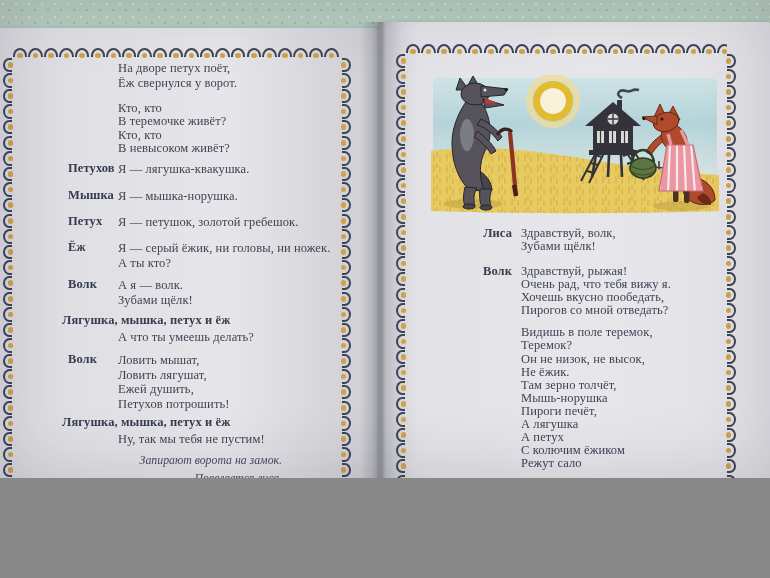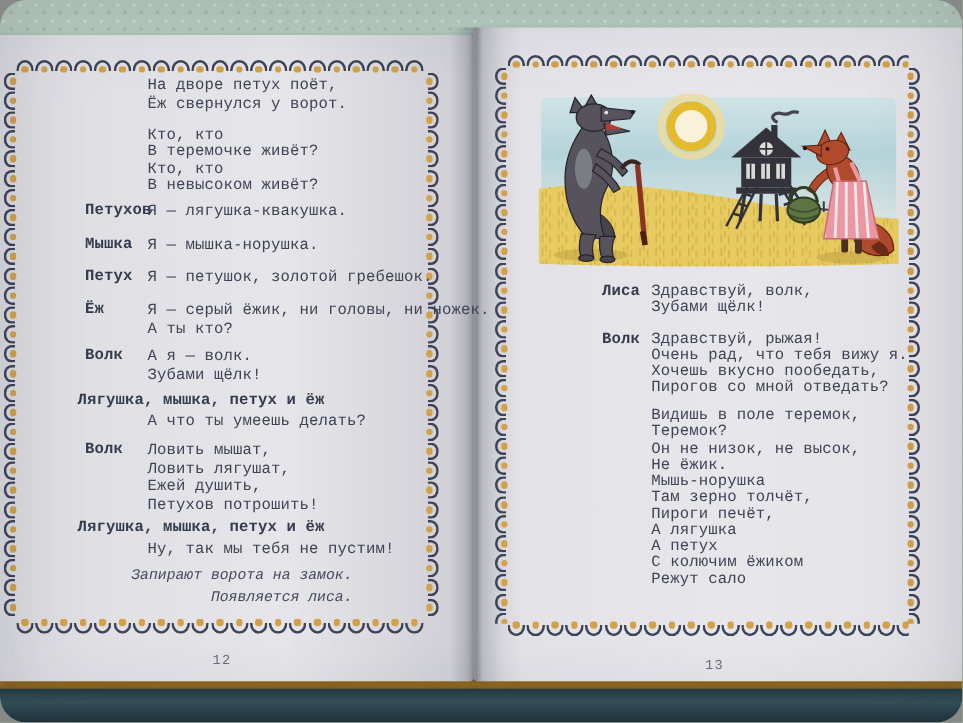--- a/index.html
+++ b/index.html
@@ -1,25 +1,24 @@
 <!DOCTYPE html>
 <html style="--border_navy: #3d4458; --dot_gold: #d2a14a; --ink: #3e4454; --table_mint: #b7cdbf; --cover_teal: #35525b; --page_edge_gold: #a87a20;"><head>
 <meta charset="utf-8">
 <style>
   html,body{margin:0;padding:0;background:#888;}
   #photo{
-    position:relative;width:770px;height:578px;overflow:hidden;
+    position:relative;width:770px;height:478px;overflow:hidden;
     background:
       radial-gradient(circle at 3px 4px, rgba(255,255,255,.35) 1px, transparent 1.6px),
       radial-gradient(circle at 9px 10px, rgba(90,120,100,.25) 1px, transparent 1.6px),
       var(--table_mint,#b7cdbf);
     background-size:13px 13px,13px 13px,auto;
-    font-family:Liberation Mono, monospace;
+    font-family:Liberation Serif, serif;
     color:var(--ink,#3e4454);
-    border-radius:21px;
   }
   #photo::after{content:"";position:absolute;inset:0;pointer-events:none;
     box-shadow:inset 0 0 70px rgba(40,40,60,.18);}
   
   .edge-gold{position:absolute;left:0;right:0;top:540px;height:14px;
     background:linear-gradient(180deg,#c18d2a,var(--page_edge_gold,#a87a20) 55%,#6e4f12);}
   .cover-band{position:absolute;left:0;right:0;top:551px;height:27px;
     background:linear-gradient(180deg,#233d44,var(--cover_teal,#35525b) 40%,#1d343b);}
   .page{position:absolute;background:linear-gradient(180deg,#d6d6db 0%,#e4e4e8 18%,#e6e6ea 70%,#d8d8dd 96%);
     box-shadow:0 3px 6px rgba(30,30,40,.35);}
@@ -501,22 +500,22 @@
         <div>Здравствуй, рыжая!</div>
         <div>Очень рад, что тебя вижу я.</div>
         <div>Хочешь вкусно пообедать,</div>
         <div>Пирогов со мной отведать?</div>
       </div>
       <div class="stanza2">
         <div>Видишь в поле теремок,</div>
         <div>Теремок?</div>
         <div>Он не низок, не высок,</div>
         <div>Не ёжик.</div>
+        <div>Там зерно толчёт,</div>
         <div>Мышь-норушка</div>
-        <div>Там зерно толчёт,</div>
         <div>Пироги печёт,</div>
         <div>А лягушка</div>
         <div>А петух</div>
         <div>С колючим ёжиком</div>
         <div>Режут сало</div>
       </div>
     </div>
   </div>
 
   <div class="pgnum" style="left:564px;top:527px">13</div>

